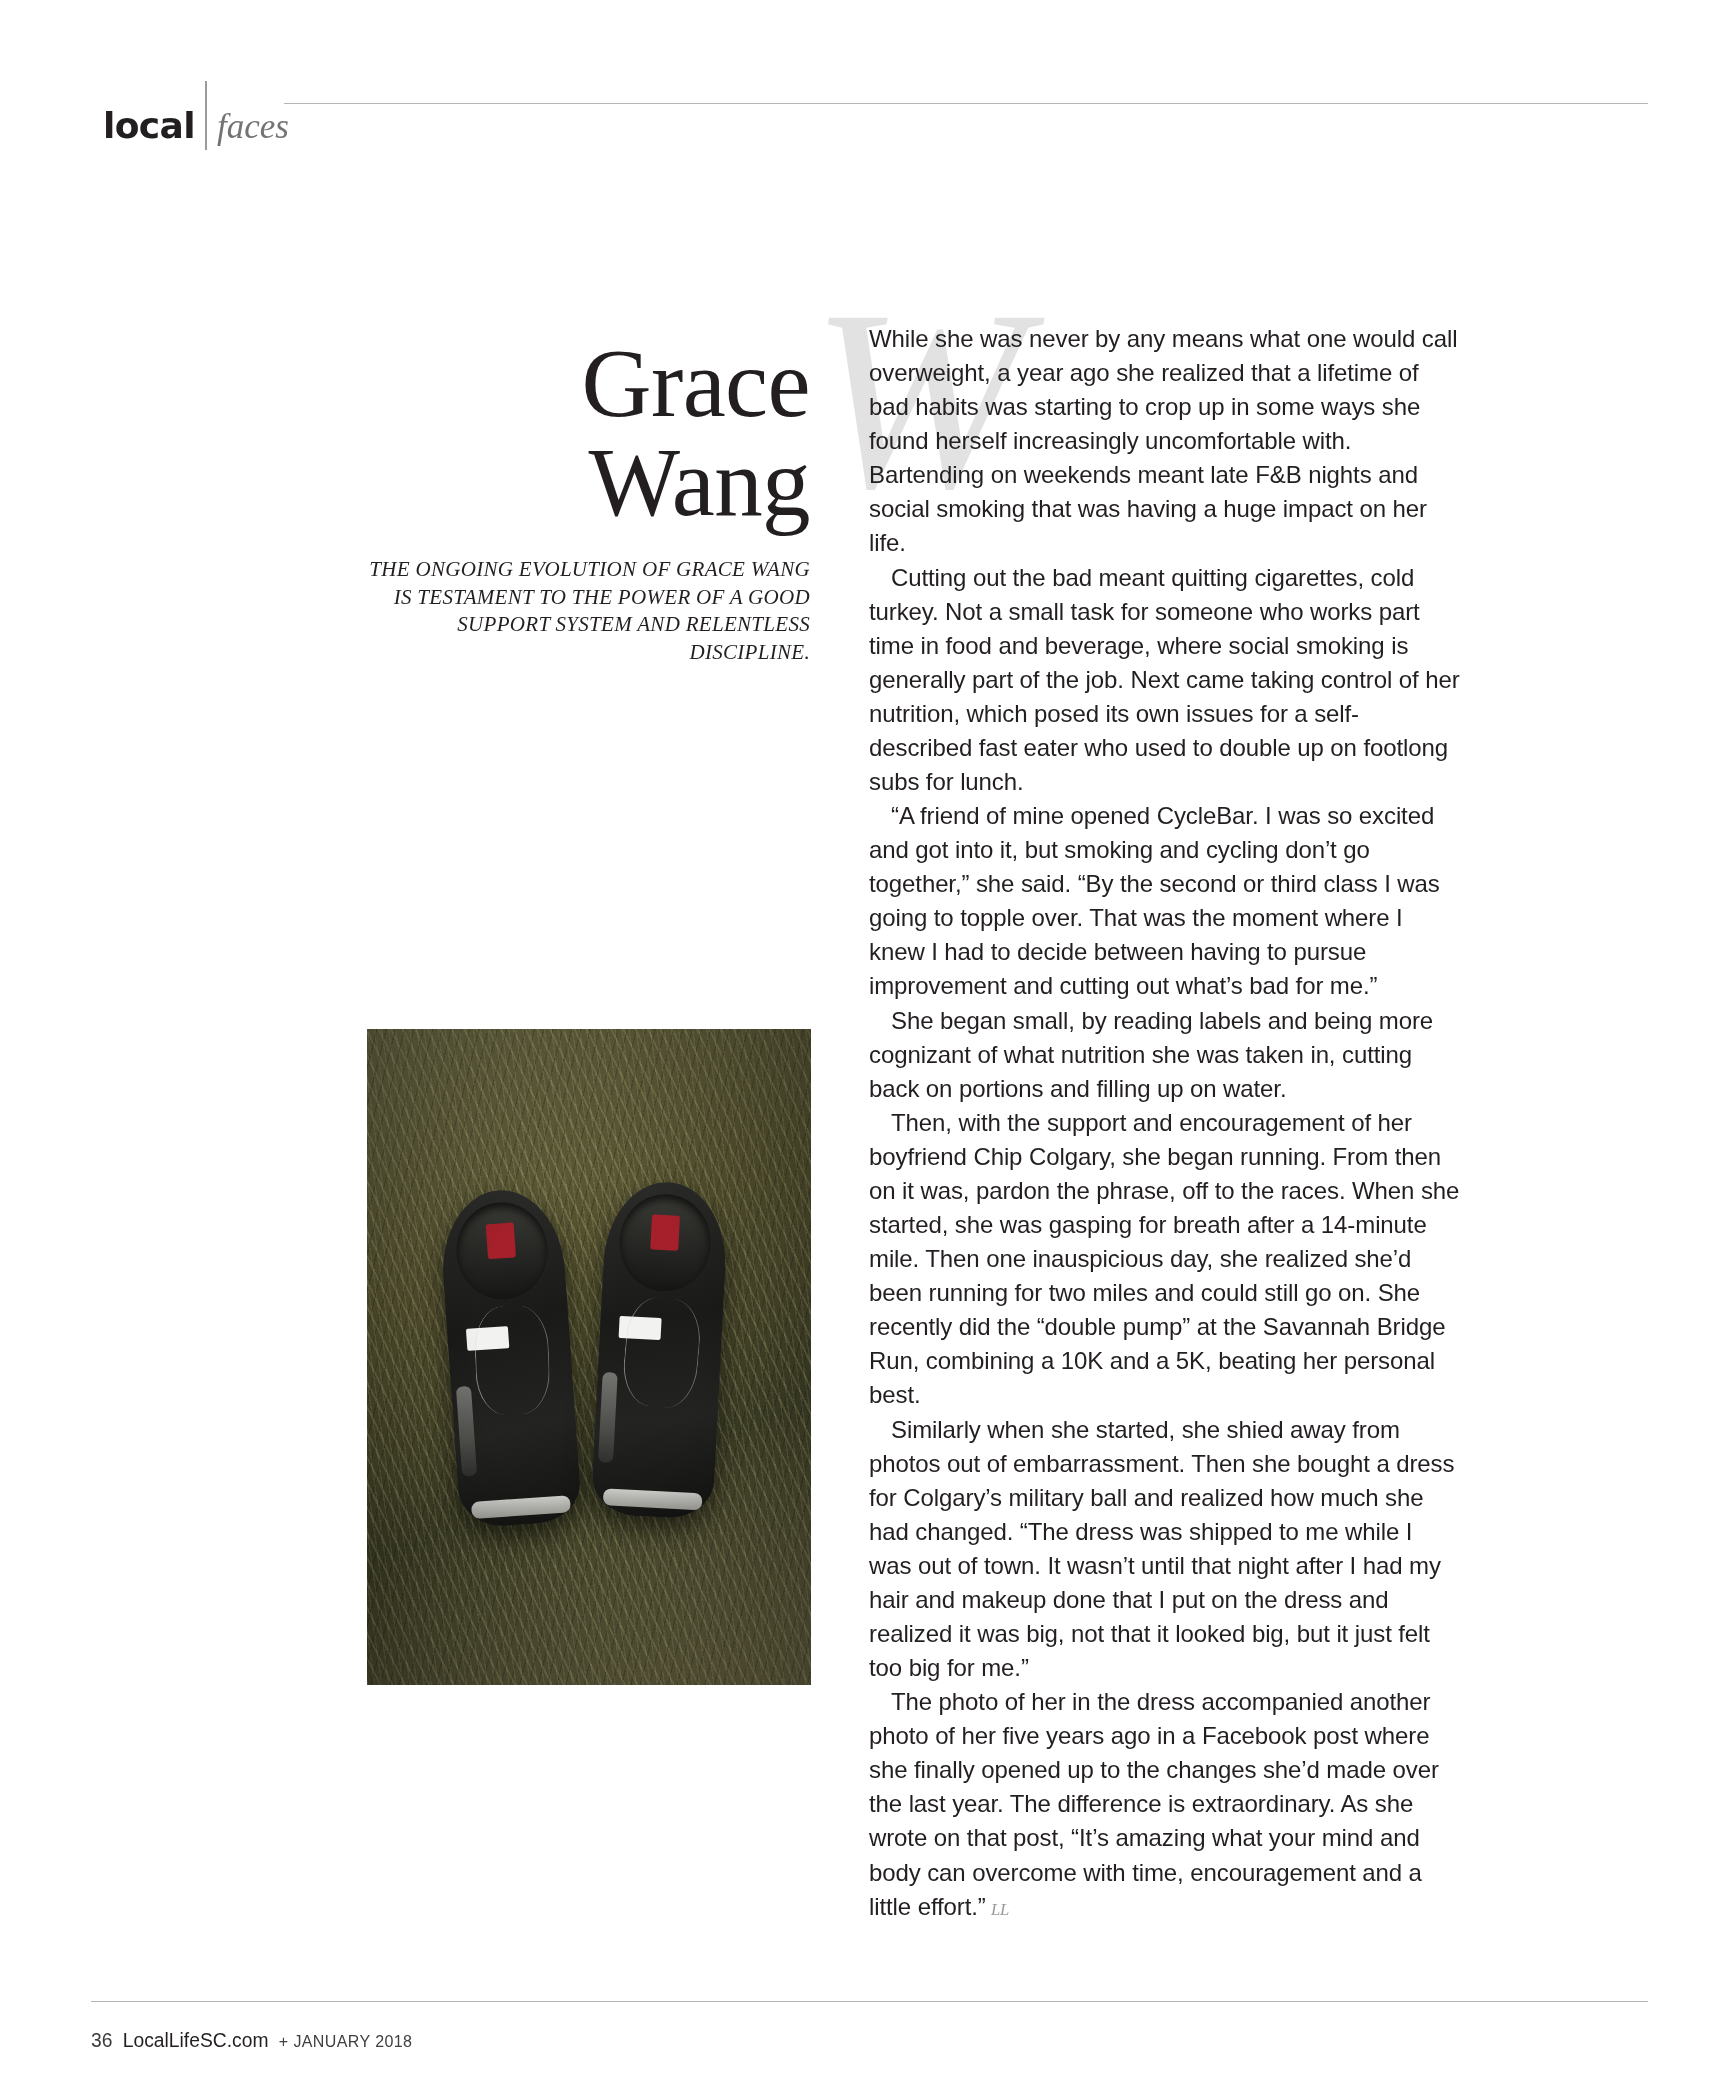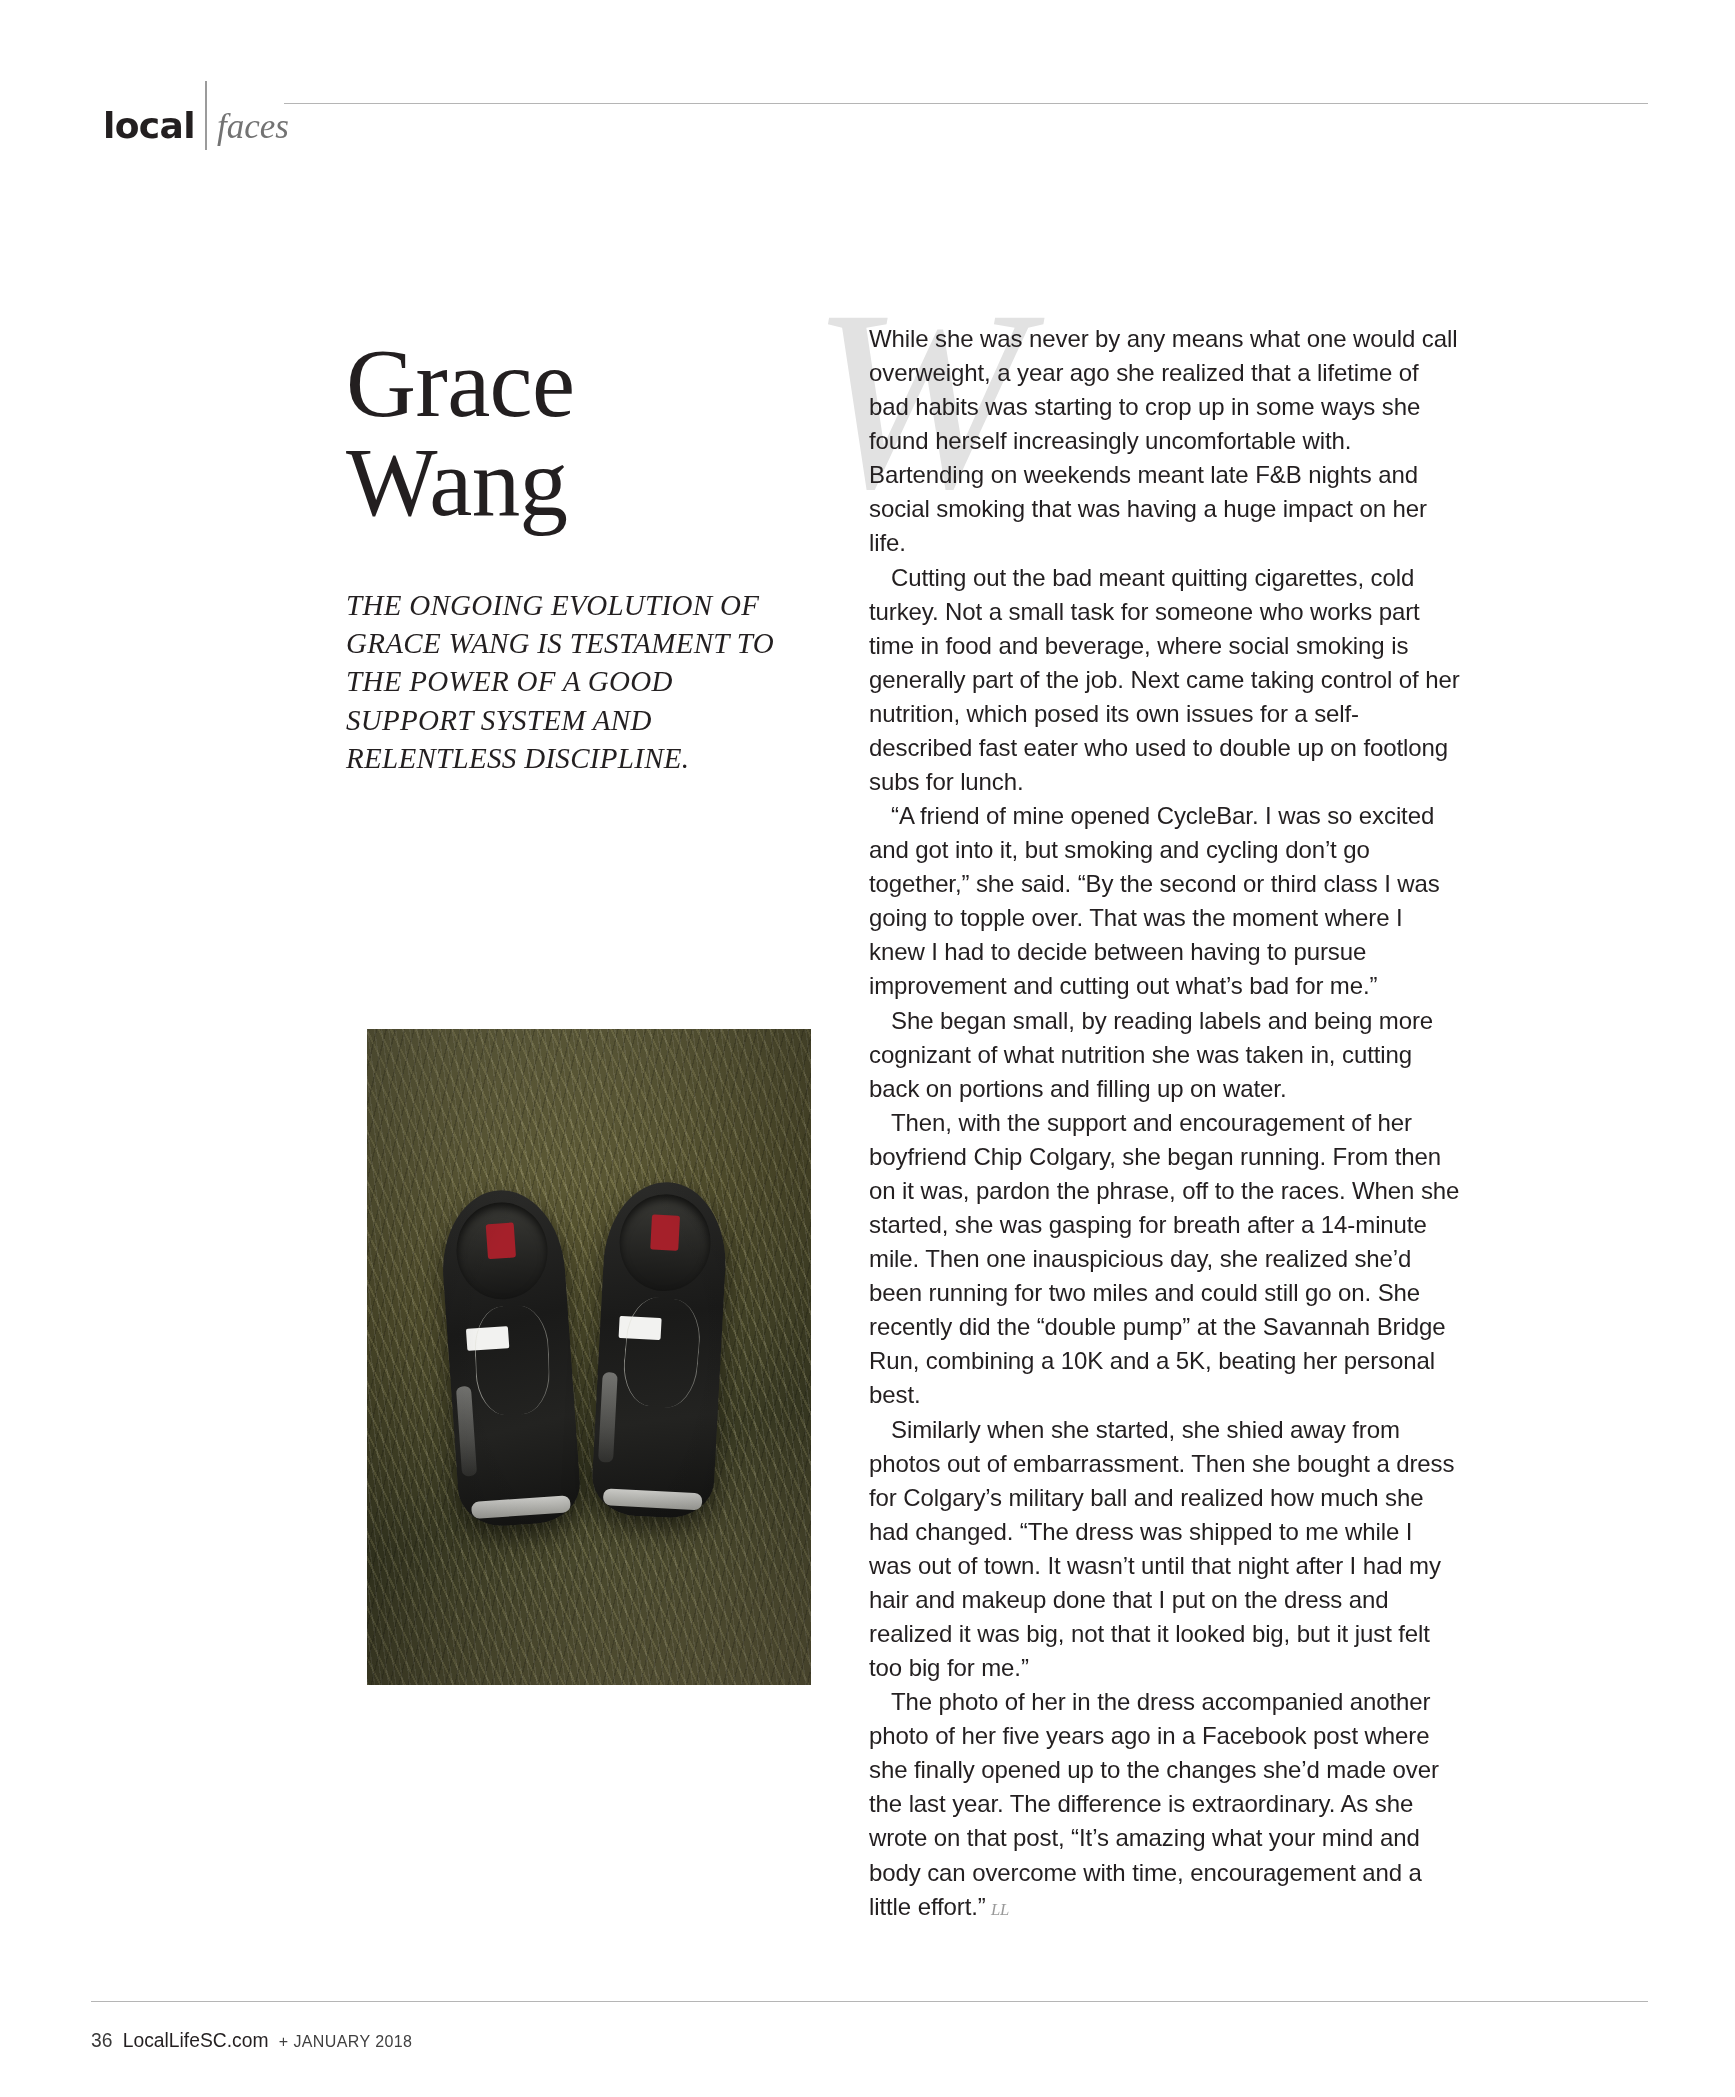--- a/index.html
+++ b/index.html
@@ -63,41 +63,42 @@
     left: 193px;
     top: 39px;
     right: 0;
     height: 0.6px;
     background: #b5b5b5;
   }
 
   
   .left-col {
     position: absolute;
-    left: 346px;
+    left: 360px;
     top: 335px;
     width: 450px;
+    text-align: right;
   }
   .headline {
     font-family: "Liberation Serif", serif;
     font-size: 97px;
     line-height: 1.02;
     color: #231f20;
     letter-spacing: -0.6px;
     margin: 0;
     font-weight: normal;
   }
   .headline .line {
     display: block;
   }
   .standfirst {
-    margin-top: 53px;
+    margin-top: 23px;
     font-family: "Liberation Serif", serif;
     font-style: italic;
-    font-size: 29px;
+    font-size: 21px;
     line-height: 1.32;
     color: #231f20;
     letter-spacing: 0.3px;
   }
 
   
   .photo {
     position: absolute;
     left: 367px;
     top: 1029px;

